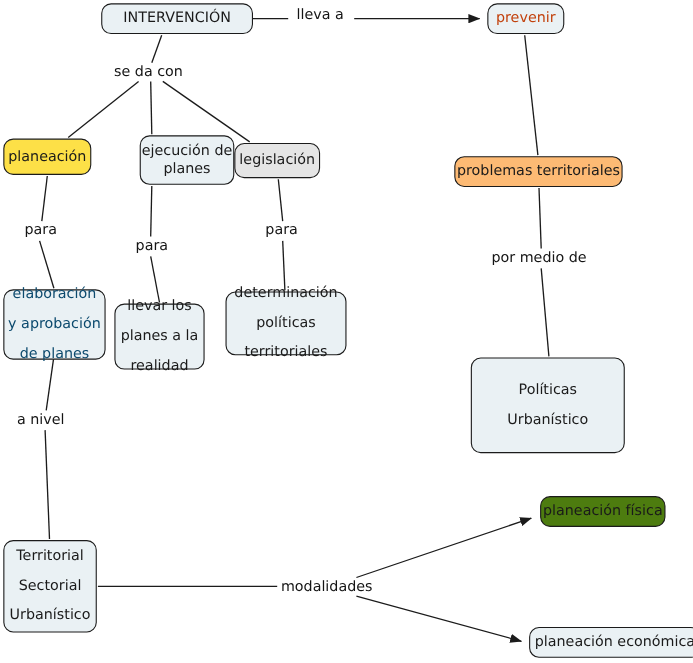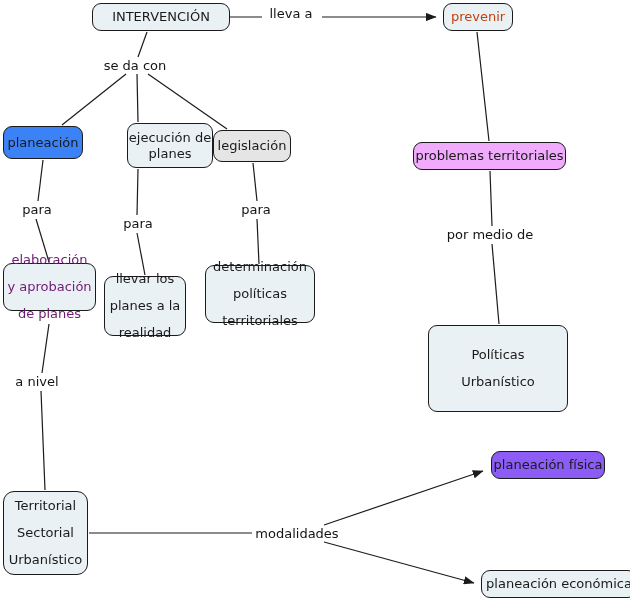--- a/index.html
+++ b/index.html
@@ -91,58 +91,58 @@
         <path d="M 324,542 L 474,583" fill="none" stroke="#1b1b1b" stroke-width="1.2" marker-end="url(#arrowhead)"></path>
       </g>
   </svg>
   <div id="node-layer">
       <div class="node" style="left: 92px; top: 3px; width: 138px; height: 28px; background: rgb(234, 241, 244); border-color: rgb(27, 27, 27); color: rgb(26, 26, 26);">
         <span class="line">INTERVENCIÓN</span>
       </div>
       <div class="node" style="left: 443px; top: 3px; width: 70px; height: 28px; background: rgb(234, 241, 244); border-color: rgb(27, 27, 27); color: #c2410c;">
         <span class="line">prevenir</span>
       </div>
-      <div class="node" style="left: 3px; top: 126px; width: 80px; height: 33px; background: #3b82f6; border-color: rgb(27, 27, 27); color: rgb(26, 26, 26);">
+      <div class="node" style="left: 3px; top: 126px; width: 80px; height: 33px; background: #fde047; border-color: rgb(27, 27, 27); color: rgb(26, 26, 26);">
         <span class="line">planeación</span>
       </div>
       <div class="node" style="left: 95px; top: 123px; width: 86px; height: 45px; background: rgb(234, 241, 244); border-color: rgb(27, 27, 27); color: rgb(26, 26, 26); margin-left: 32px;">
         <span class="line">ejecución de</span>
         <span class="line">planes</span>
       </div>
       <div class="node" style="left: 213px; top: 130px; width: 78px; height: 32px; background: #e5e5e5; border-color: rgb(27, 27, 27); color: rgb(26, 26, 26);">
         <span class="line">legislación</span>
       </div>
-      <div class="node" style="left: 413px; top: 142px; width: 153px; height: 28px; background: #f0abfc; border-color: rgb(27, 27, 27); color: rgb(26, 26, 26);">
+      <div class="node" style="left: 413px; top: 142px; width: 153px; height: 28px; background: #fdba74; border-color: rgb(27, 27, 27); color: rgb(26, 26, 26);">
         <span class="line">problemas territoriales</span>
       </div>
-      <div class="node multi-gap" style="left: 3px; top: 263px; width: 93px; height: 48px; background: rgb(234, 241, 244); border-color: rgb(27, 27, 27); color: #701a75;">
+      <div class="node multi-gap" style="left: 3px; top: 263px; width: 93px; height: 64px; background: rgb(234, 241, 244); border-color: rgb(27, 27, 27); color: #0c4a6e;">
         <span class="line">elaboración</span>
         <span class="line">y aprobación</span>
         <span class="line">de planes</span>
       </div>
       <div class="node multi-gap" style="left: 104px; top: 276px; width: 82px; height: 60px; background: rgb(234, 241, 244); border-color: rgb(27, 27, 27); color: rgb(26, 26, 26);">
         <span class="line">llevar los</span>
         <span class="line">planes a la</span>
         <span class="line">realidad</span>
       </div>
       <div class="node multi-gap" style="left: 205px; top: 265px; width: 110px; height: 58px; background: rgb(234, 241, 244); border-color: rgb(27, 27, 27); color: rgb(26, 26, 26);">
         <span class="line">determinación</span>
         <span class="line">políticas</span>
         <span class="line">territoriales</span>
       </div>
       <div class="node multi-gap" style="left: 428px; top: 325px; width: 140px; height: 87px; background: rgb(234, 241, 244); border-color: rgb(27, 27, 27); color: rgb(26, 26, 26);">
         <span class="line">Políticas</span>
         <span class="line">Urbanístico</span>
       </div>
-      <div class="node multi-gap" style="left: 3px; top: 491px; width: 85px; height: 84px; background: rgb(234, 241, 244); border-color: rgb(27, 27, 27); color: rgb(26, 26, 26); border-radius: 11px;">
+      <div class="node multi-gap" style="left: 3px; top: 491px; width: 85px; height: 84px; background: rgb(234, 241, 244); border-color: rgb(27, 27, 27); color: rgb(26, 26, 26);">
         <span class="line">Territorial</span>
         <span class="line">Sectorial</span>
         <span class="line">Urbanístico</span>
       </div>
-      <div class="node" style="left: 491px; top: 451px; width: 114px; height: 28px; background: #8b5cf6; border-color: rgb(27, 27, 27); color: rgb(26, 26, 26);">
+      <div class="node" style="left: 491px; top: 451px; width: 114px; height: 28px; background: #4d7c0f; border-color: rgb(27, 27, 27); color: rgb(26, 26, 26);">
         <span class="line">planeación física</span>
       </div>
       <div class="node" style="left: 481px; top: 570px; width: 156px; height: 28px; background: rgb(234, 241, 244); border-color: rgb(27, 27, 27); color: rgb(26, 26, 26);">
         <span class="line">planeación económica</span>
       </div>
     </div>
   <div id="label-layer">
       <div class="linklabel" style="left: 291px; top: 14px;">lleva a</div>
       <div class="linklabel" style="left: 135px; top: 66px;">se da con</div>
       <div class="linklabel" style="left: 37px; top: 210px;">para</div>

